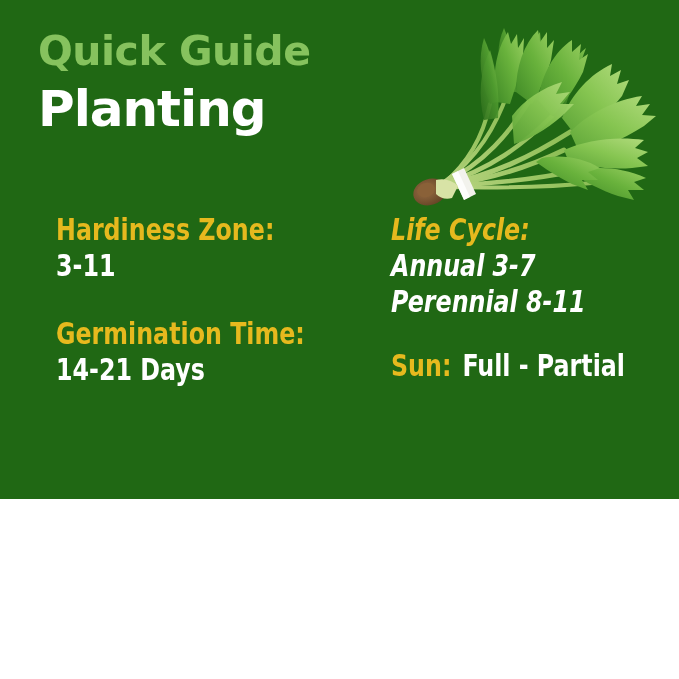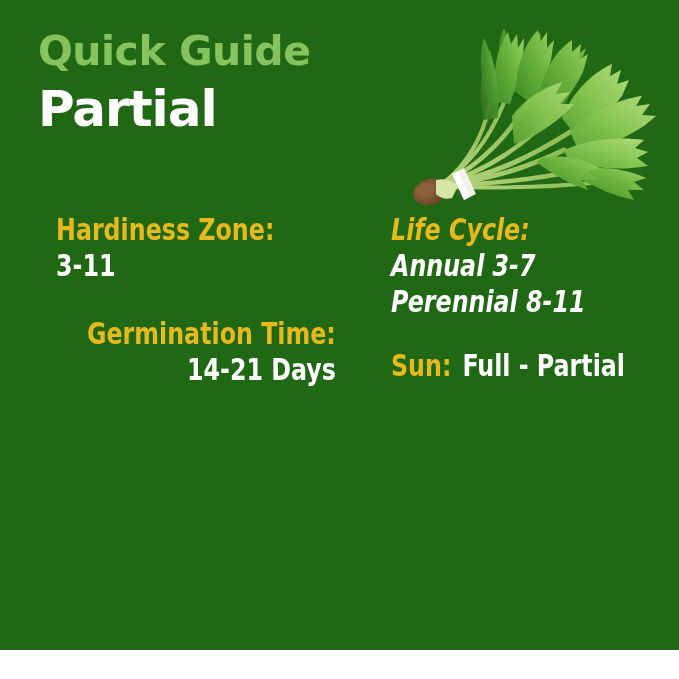--- a/index.html
+++ b/index.html
@@ -6,21 +6,21 @@
     margin: 0;
     padding: 0;
   }
   body {
     background: #ffffff;
     font-family: "Liberation Sans", sans-serif;
   }
   #card {
     position: relative;
     width: 679px;
-    height: 650px;
+    height: 499px;
     background: #206814;
     overflow: hidden;
   }
 
   
   #title-block {
     position: absolute;
     left: 38px;
     top: 28px;
     width: 360px;
@@ -101,34 +101,34 @@
   }
   .fact.inline .fact-label,
   .fact.inline .fact-value {
     display: inline;
     transform: none;
   }
   .fact.inline .fact-value { margin-left: 8px; }
 
   
   #col-left  .fact:nth-child(1) { margin-bottom: 32px; }
-  #col-left  .fact:nth-child(2) { margin-bottom: 22px; text-align: right; }
+  #col-left  .fact:nth-child(2) { margin-bottom: 22px; }
   #col-left  .fact:nth-child(3) { margin-bottom: 22px; }
   #col-right .fact:nth-child(1) { margin-bottom: 28px; font-style: italic; }
   #col-right .fact:nth-child(2) { margin-bottom: 23px; }
   #col-right .fact:nth-child(3) { margin-bottom: 30px; }
 </style>
 </head>
 <body>
 
 <div id="card" style="background: rgb(32, 104, 20);">
 
   <div id="title-block">
     <div id="kicker">Quick Guide</div>
-    <div id="main-title">Partial</div>
+    <div id="main-title">Planting</div>
   </div>
 
   <div id="plant-illustration">
     <svg viewBox="0 0 282 212" xmlns="http://www.w3.org/2000/svg" aria-hidden="true">
       <defs>
         <linearGradient id="lfA" x1="0" y1="1" x2="1" y2="0">
           <stop offset="0%" stop-color="#3F8A26"></stop>
           <stop offset="55%" stop-color="#69B23C"></stop>
           <stop offset="100%" stop-color="#9BD063"></stop>
         </linearGradient>

